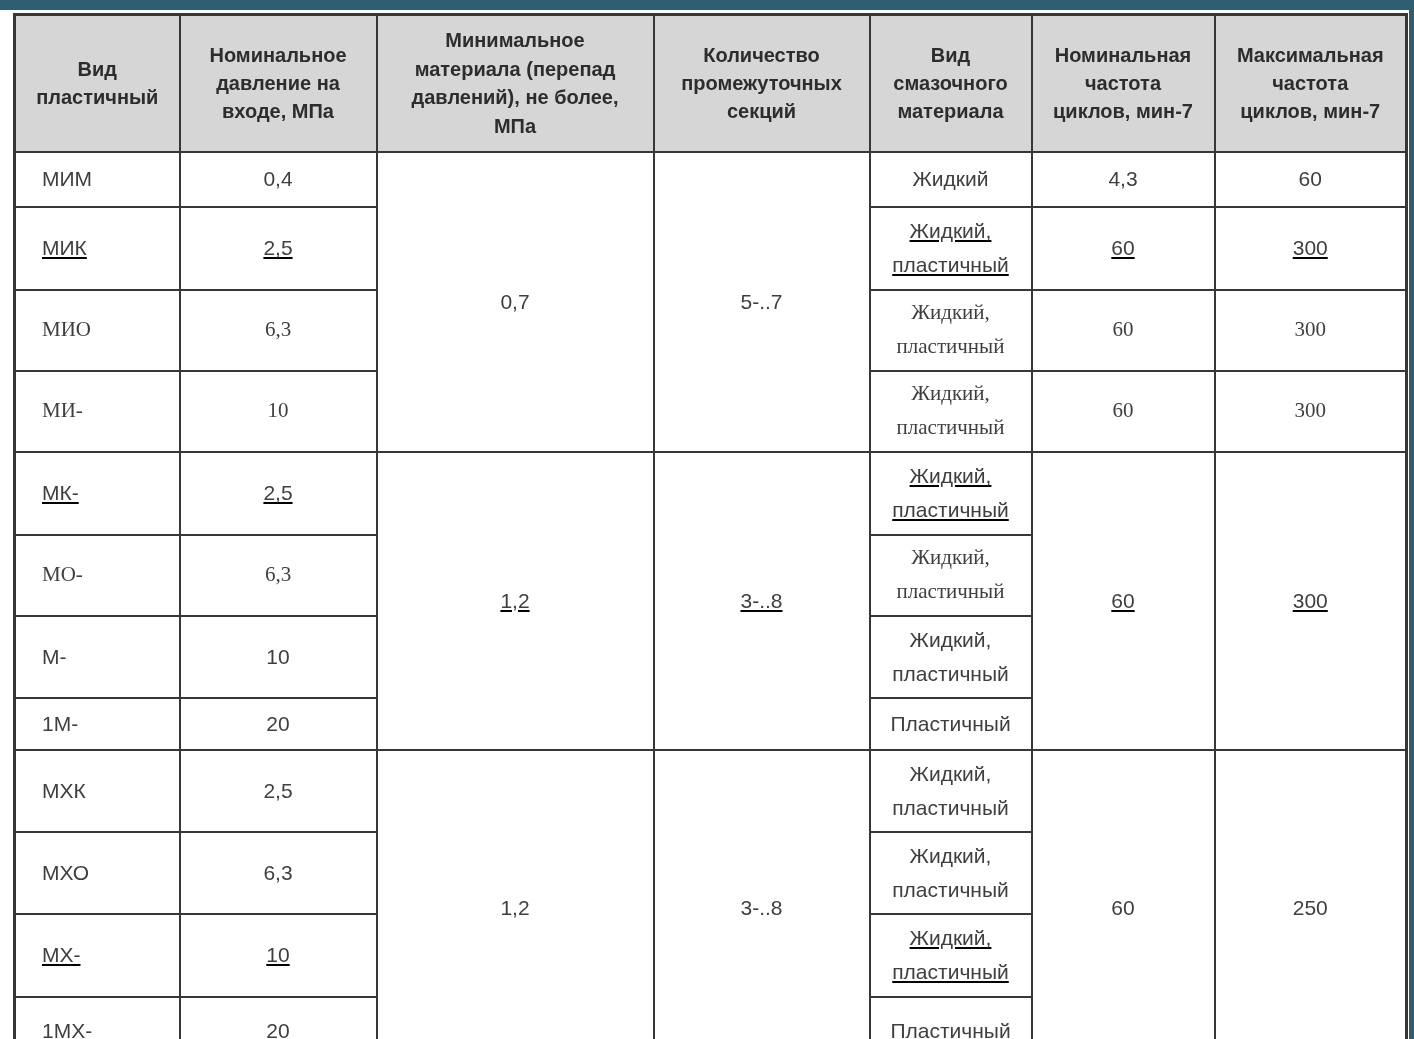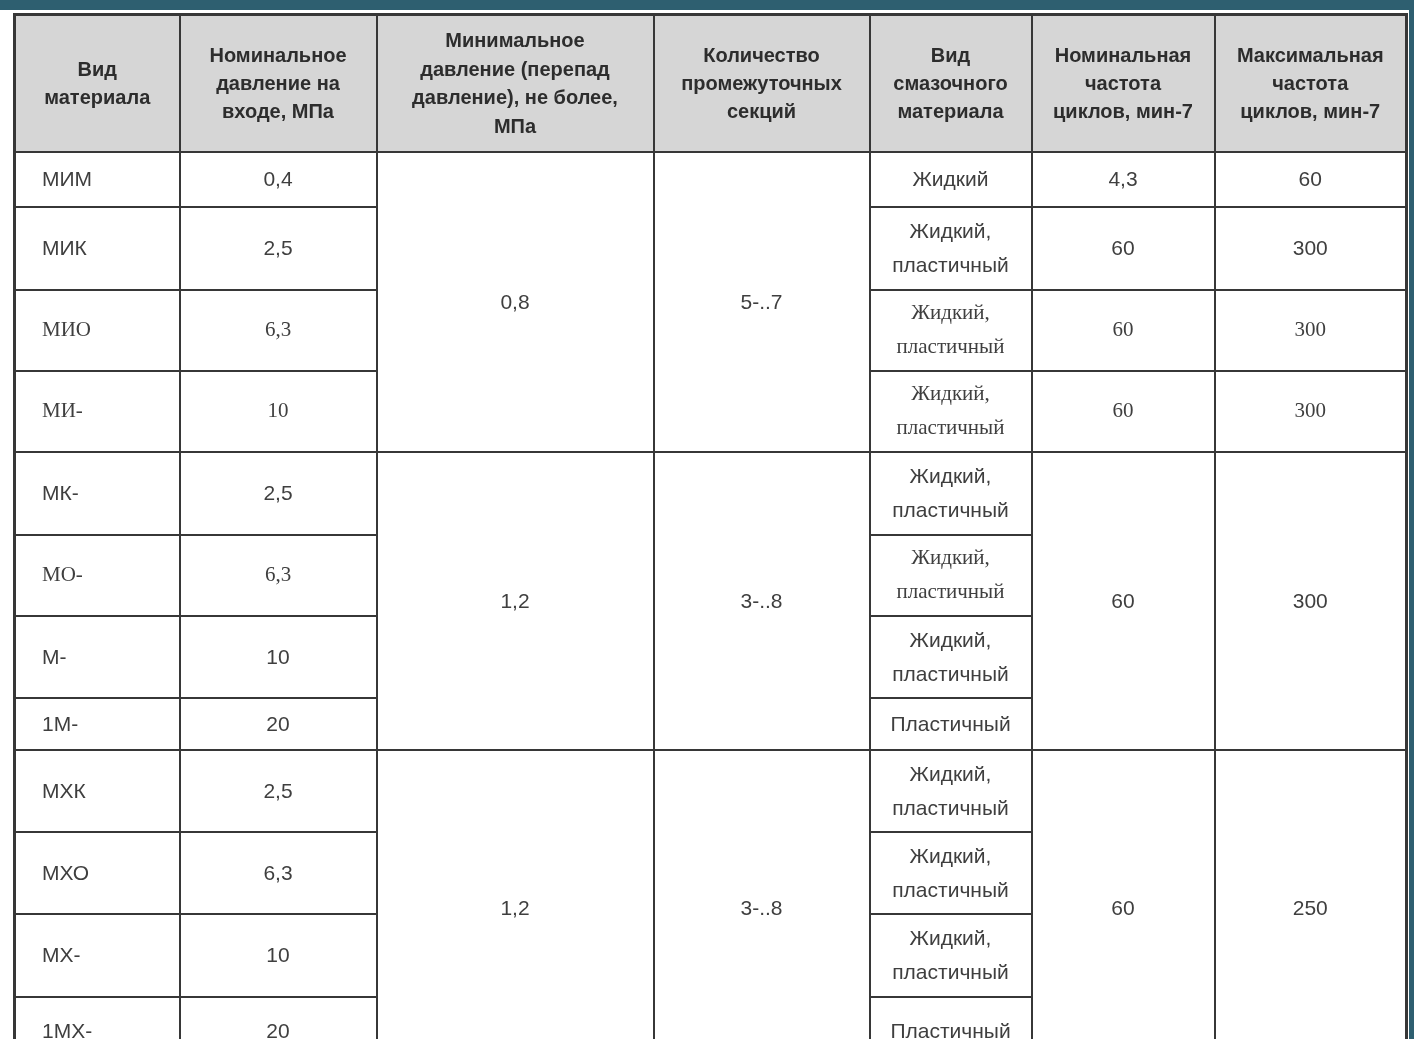--- a/index.html
+++ b/index.html
@@ -52,21 +52,21 @@
     line-height: 1.6;
     padding: 2px 6px;
   }
   .spec td.name {
     text-align: left;
     padding-left: 26px;
   }
   tr.h55 { height: 55px; }
   tr.h81 { height: 81px; font-family: Liberation Serif, serif; }
   tr.h82 { height: 82px; }
-  tr.h83 { height: 83px; }
+  tr.h83 { height: 83px; text-decoration: underline; }
   tr.h52 { height: 52px; }
   tr.h70 { height: 70px; }
 </style>
 </head>
 <body>
 
 <div class="top-bar"></div>
 <div class="right-bar"></div>
 
 <div class="table-wrap">
@@ -75,34 +75,34 @@
       <col style="width:165px">
         <col style="width:197px">
         <col style="width:277px">
       <col style="width:216px">
         <col style="width:162px">
         <col style="width:183px">
       <col style="width:192px">
     </colgroup>
     <thead>
       <tr>
-        <th>Вид материала</th>
+        <th>Вид пластичный</th>
         <th>Номинальное давление на входе, МПа</th>
-        <th>Минимальное давление (перепад давление), не более, МПа</th>
+        <th>Минимальное материала (перепад давлений), не более, МПа</th>
         <th>Количество промежуточных секций</th>
         <th>Вид смазочного материала</th>
         <th>Номинальная частота циклов, мин-7</th>
         <th>Максимальная частота циклов, мин-7</th>
       </tr>
     </thead>
     <tbody>
       <tr class="h55">
         <td class="name">МИМ</td>
         <td>0,4</td>
-        <td rowspan="4">0,8</td>
+        <td rowspan="4">0,7</td>
         <td rowspan="4">5-..7</td>
         <td>Жидкий</td>
         <td>4,3</td>
         <td>60</td>
       </tr>
       <tr class="h83">
         <td class="name">МИК</td>
         <td>2,5</td>
         <td>Жидкий, пластичный</td>
         <td>60</td>

